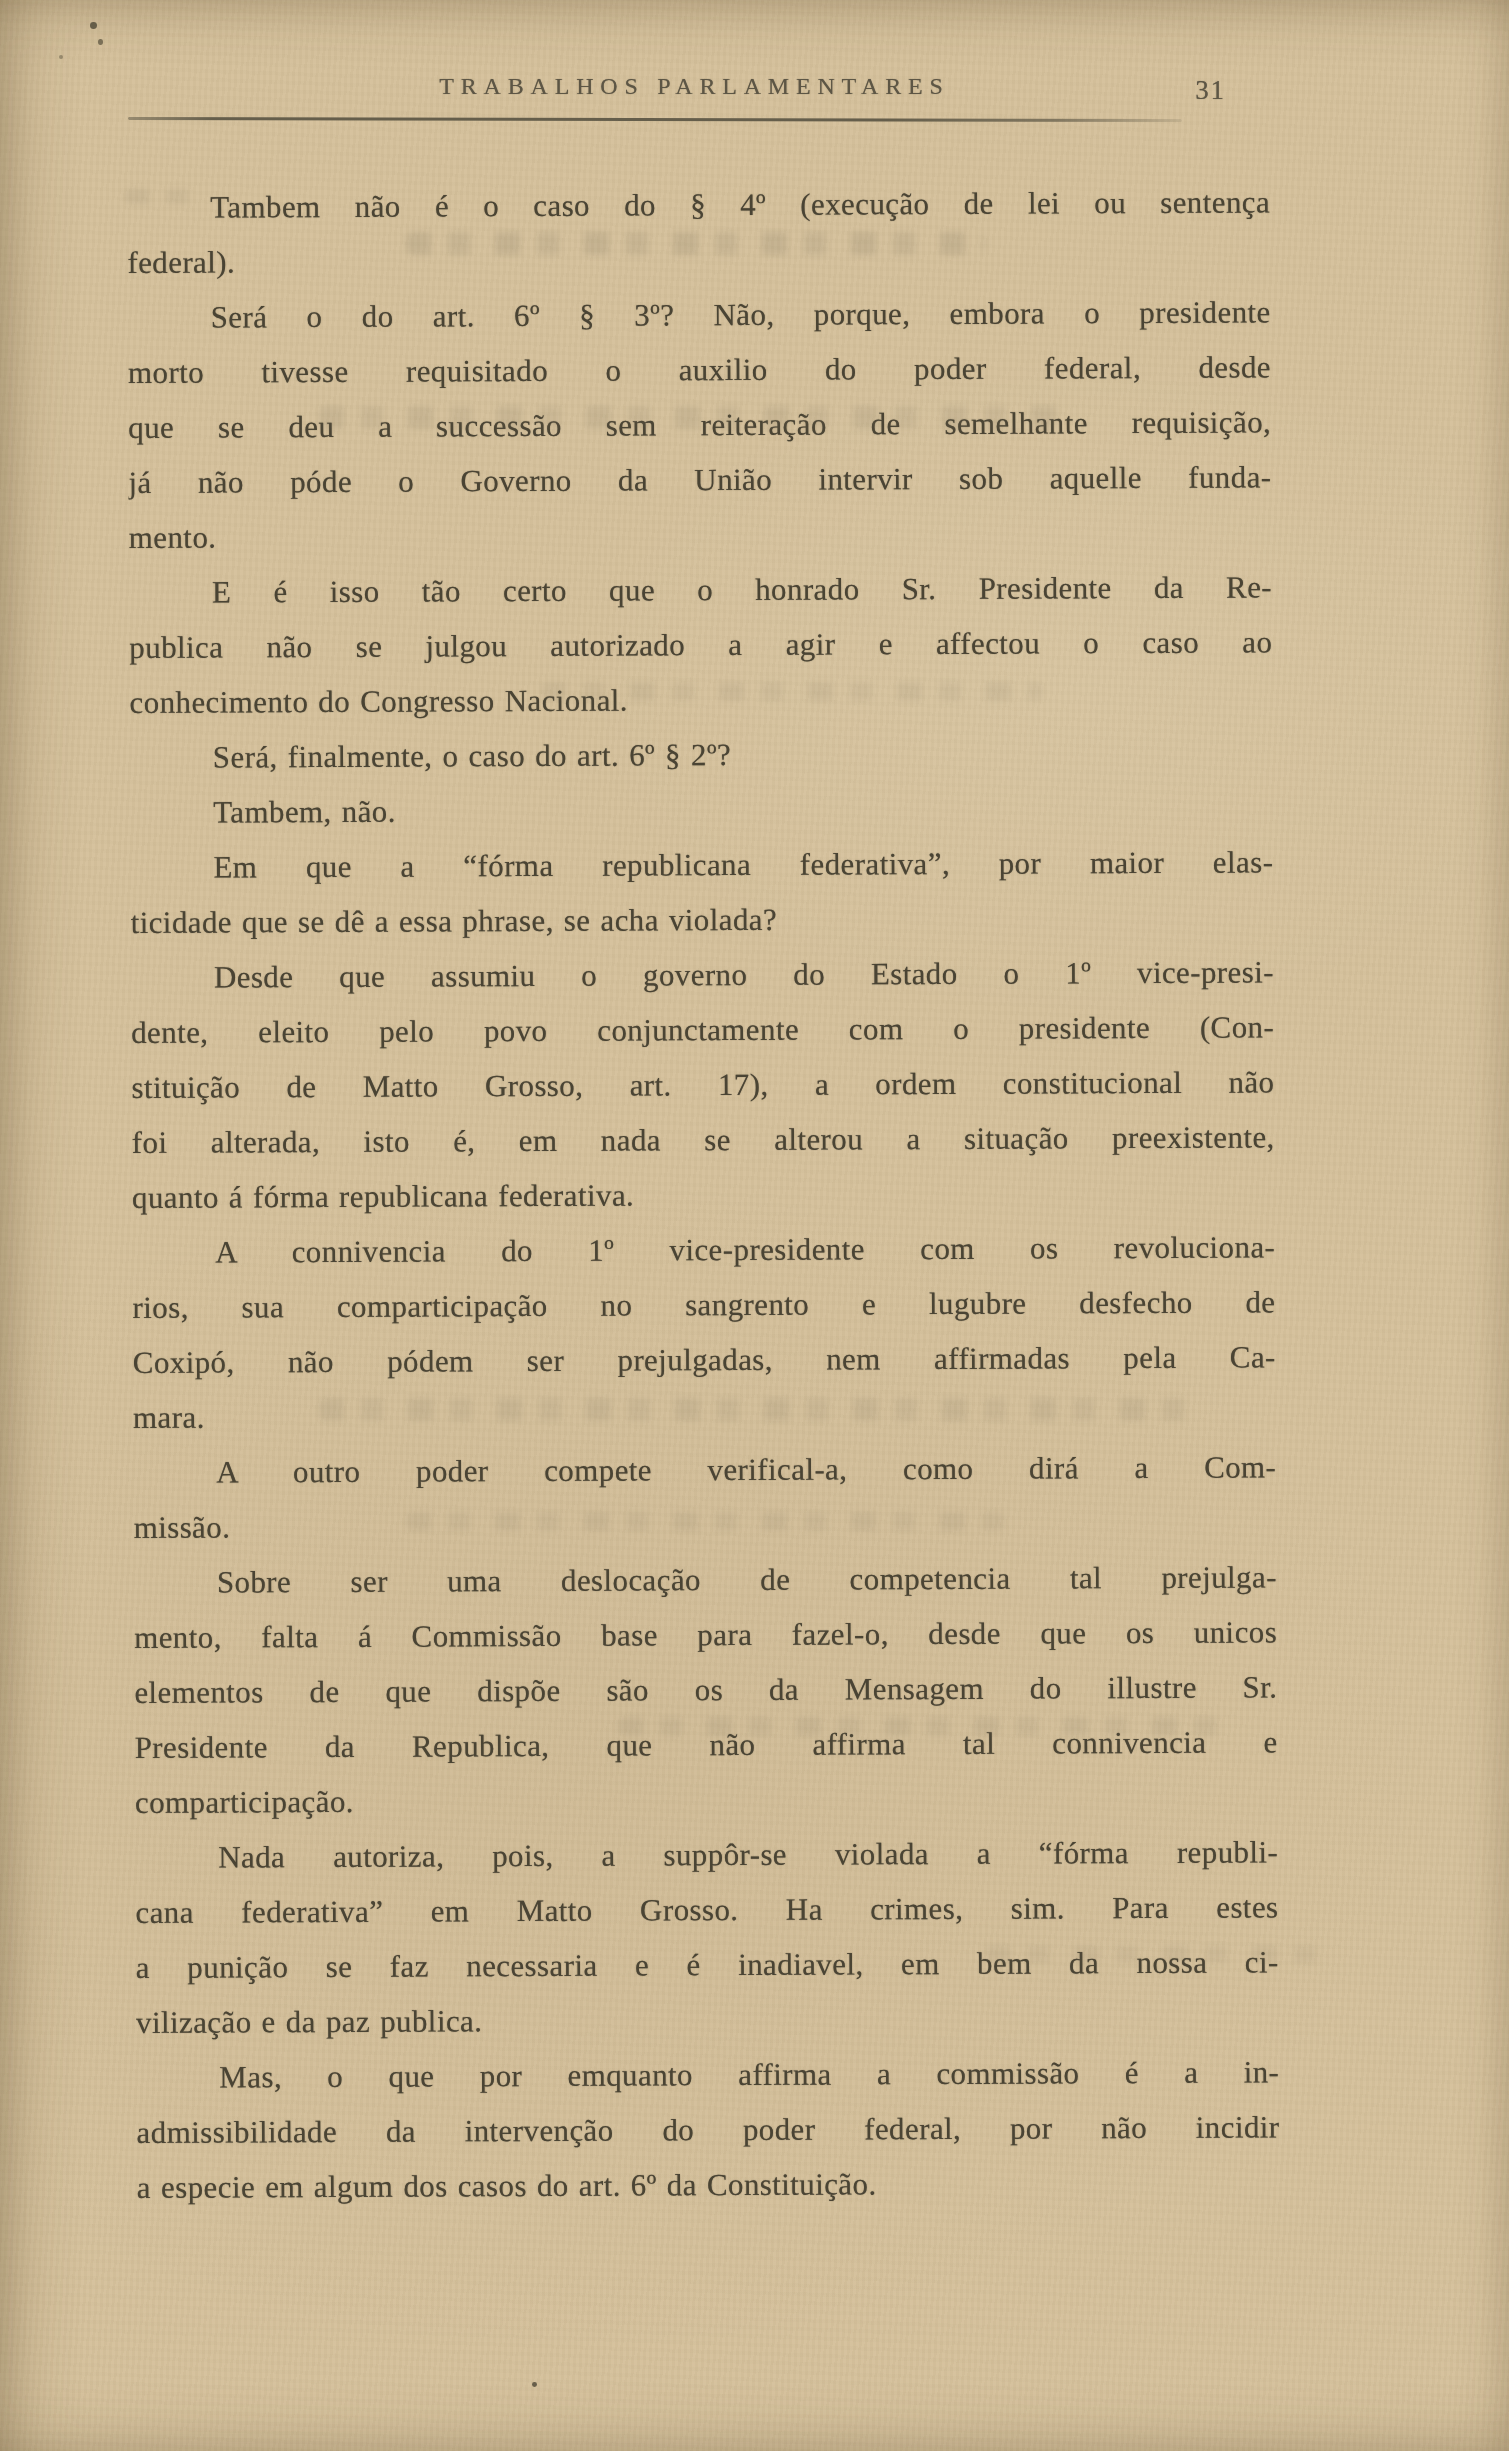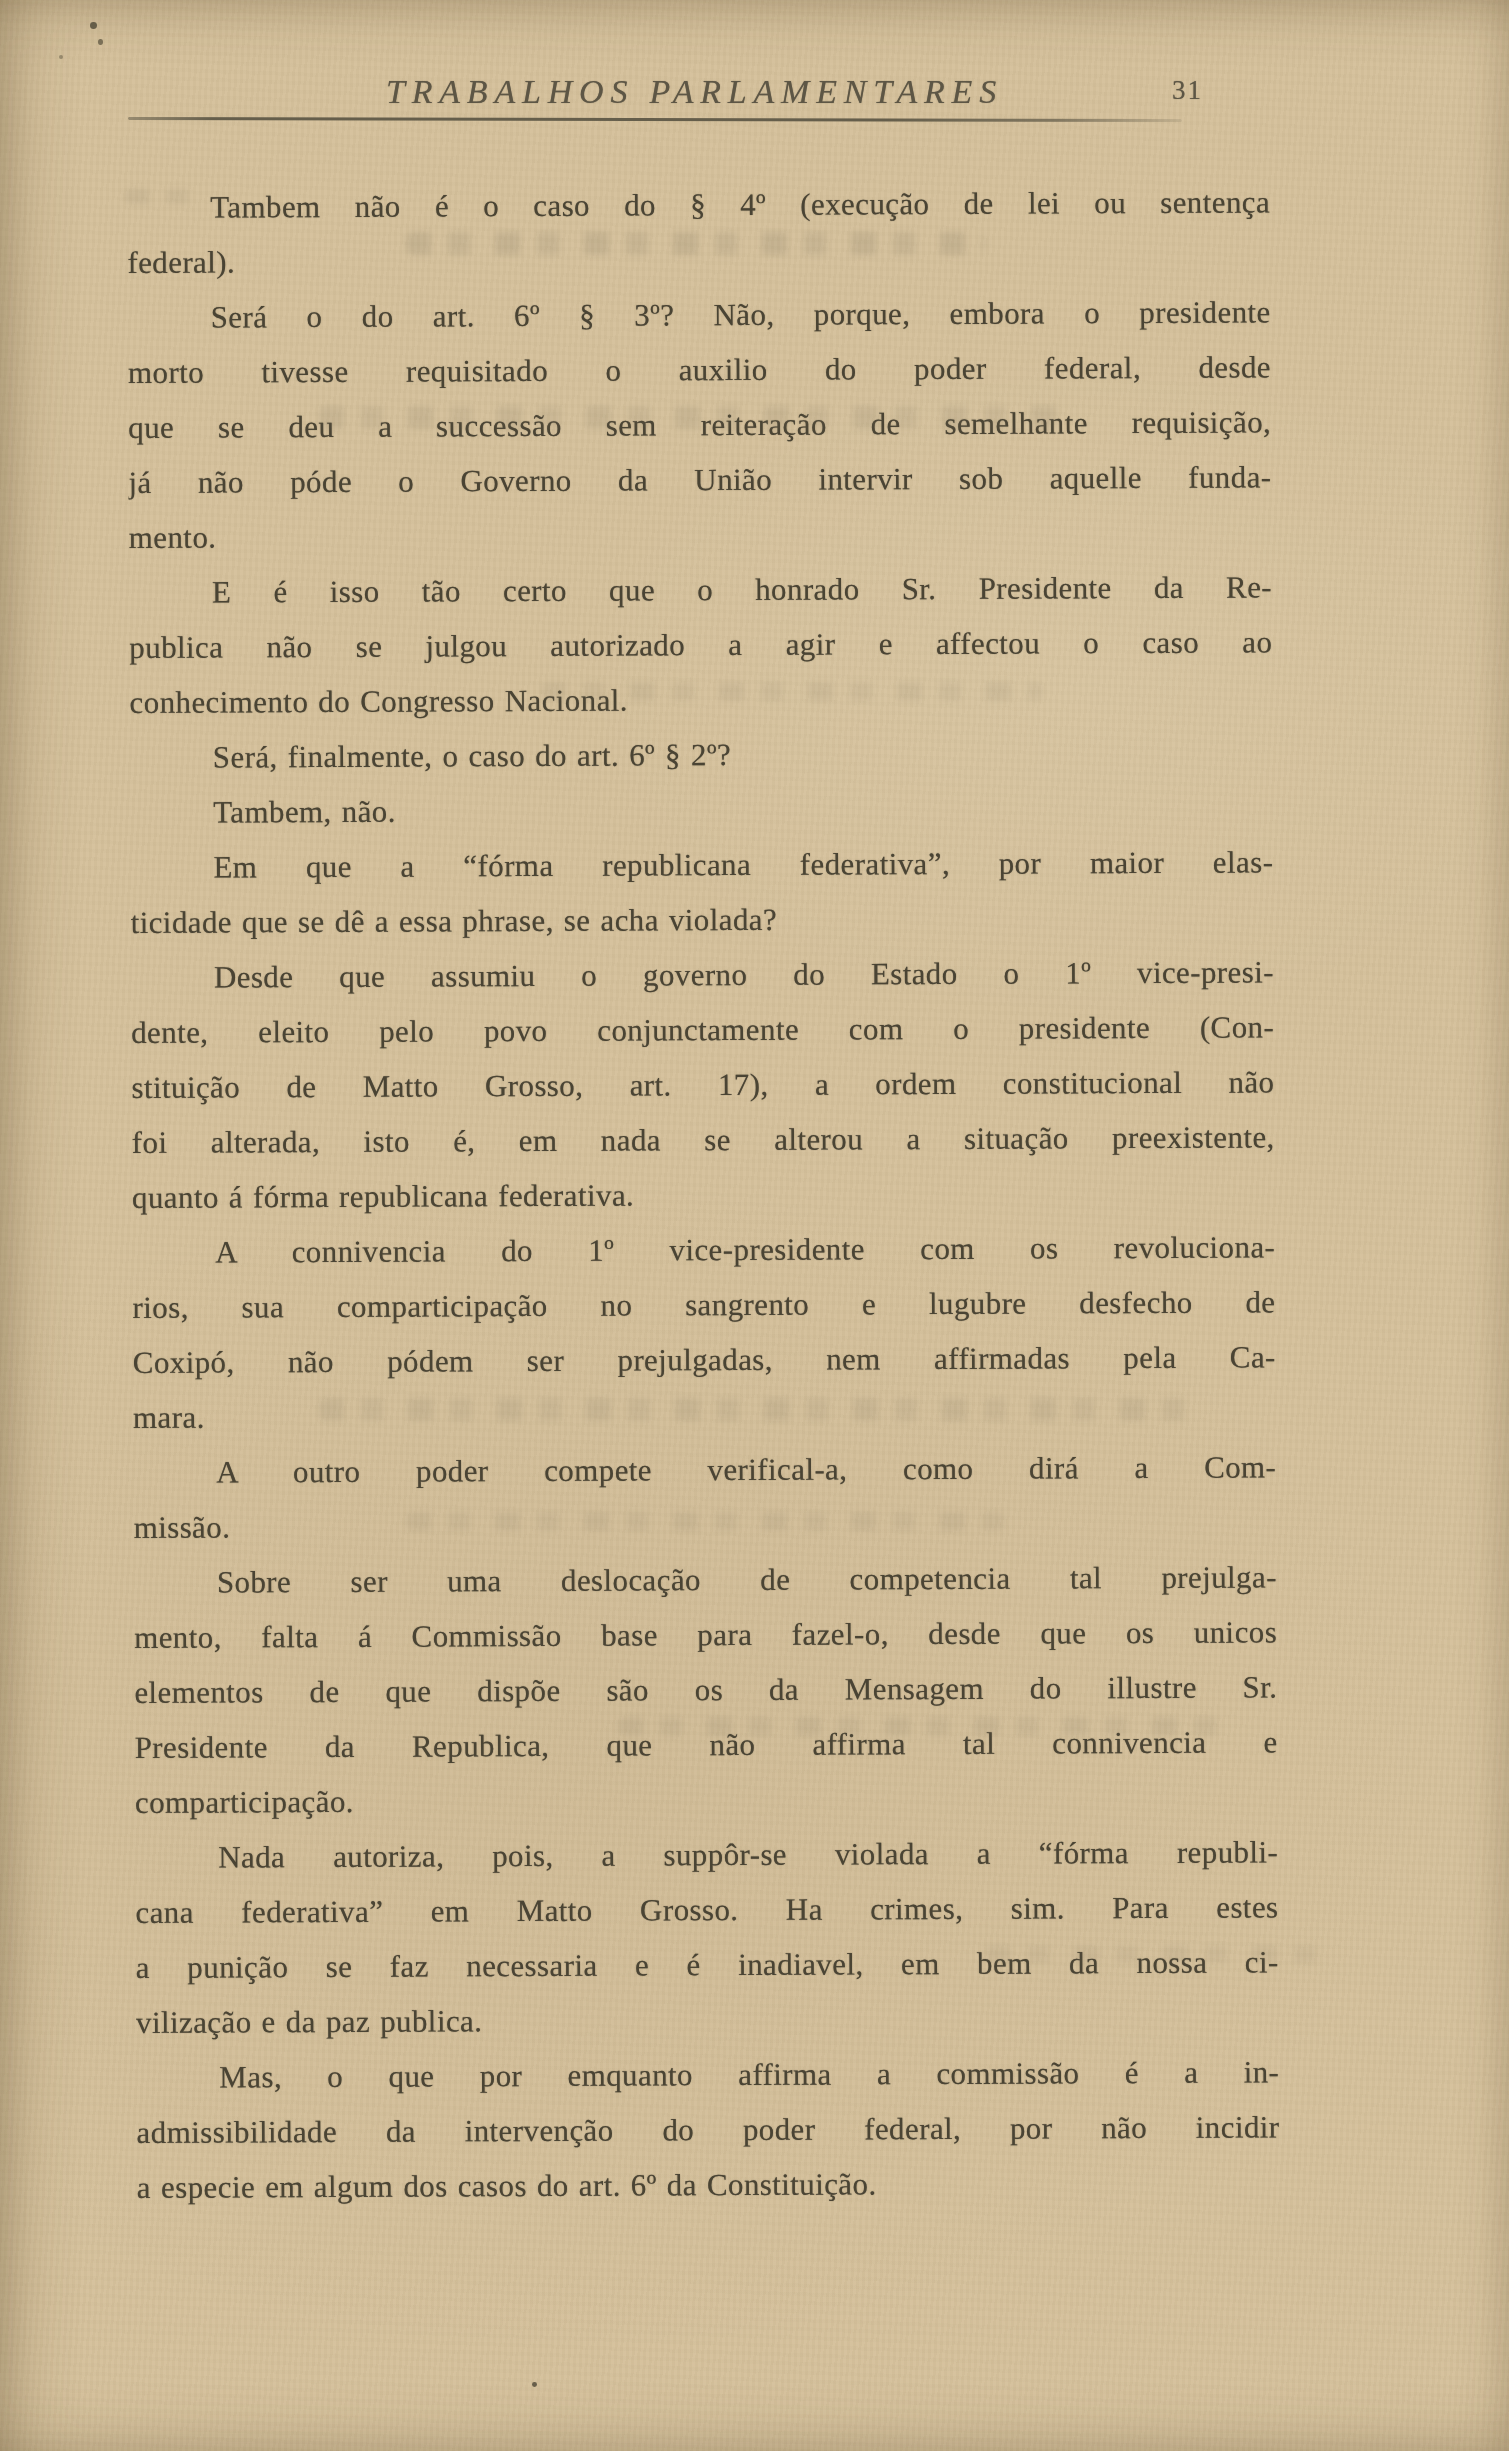--- a/index.html
+++ b/index.html
@@ -28,28 +28,27 @@
       inset 43px 0 68px -34px rgba(75,58,30,0.30),
       inset -31px 0 53px -31px rgba(75,58,30,0.18),
       inset 0 37px 63px -37px rgba(75,58,30,0.24),
       inset 0 -39px 68px -39px rgba(75,58,30,0.20);
   }
   .running-header{
     position:absolute;left:124px;top:73px;width:1141px;
     text-align:center;
   }
   .header-title{
-    font-size:34px;letter-spacing:6.8px;
+    font-size:24px;letter-spacing:6.8px;
     color:var(--ink-light);
     text-shadow:0 0 1px rgba(93,86,69,0.7);
-    font-style:italic;
   }
   .page-number{
     position:absolute;left:1025px;top:1.9px;width:77px;
-    text-align:center;font-size:27px;letter-spacing:1.9px;
+    text-align:right;font-size:27px;letter-spacing:1.9px;
     color:var(--ink-light);
     text-shadow:0 0 1px rgba(93,86,69,0.7);
   }
   .header-rule{
     position:absolute;left:128px;top:118px;width:1054px;height:2.9px;
     background:linear-gradient(to right,
       rgba(101,94,75,0.55) 0%, var(--rule) 8%, var(--rule) 72%,
       rgba(101,94,75,0.75) 88%, rgba(101,94,75,0.15) 100%);
     transform:rotate(0.12deg);
     border-radius:1.9px;

